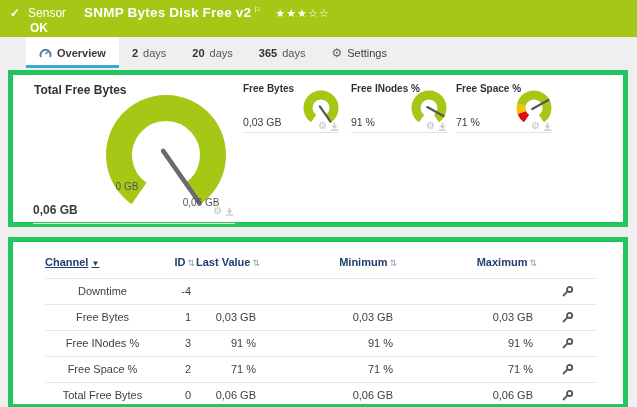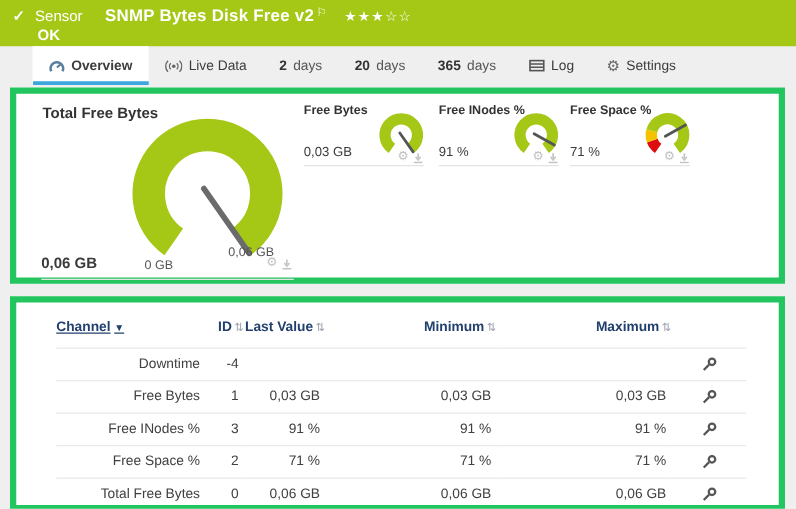--- a/index.html
+++ b/index.html
@@ -26,21 +26,21 @@
   .tab svg{display:block;}
   .glyph-icon{font-size:12px;color:#666;}
   
   .panel{position:absolute;left:8px;width:620px;background:#fff;border:5px solid #22c55e;box-sizing:border-box;}
   #panel-gauges{top:70px;height:157px;}
   #panel-table{top:237px;height:172px;overflow:hidden;}
   
   .p1-title{position:absolute;left:21px;top:8px;font-size:12px;font-weight:bold;color:#333;}
   .big-gauge-svg{position:absolute;left:78px;top:8px;}
   .gauge-tick{position:absolute;font-size:10px;color:#555;text-align:center;}
-  .tick-min{left:94px;top:132px;width:40px;}
+  .tick-min{left:94px;top:106px;width:40px;}
   .tick-max{left:162px;top:122px;width:52px;}
   .main-value{position:absolute;left:20px;top:128px;font-size:12px;font-weight:bold;color:#3a3a3a;}
   .mini-icons{position:absolute;display:flex;align-items:center;gap:3px;color:#c3c3c3;}
   .main-icons{left:200px;top:131px;}
   .gear-mini{font-size:10px;color:#c3c3c3;line-height:1;}
   .underline{position:absolute;height:1px;background:#e3e3e3;}
   .main-underline{left:20px;top:148px;width:202px;}
   
   .sm-group{position:absolute;top:0;width:96px;height:62px;}
   .sm-g1{left:230px;} .sm-g2{left:338px;} .sm-g3{left:443px;}
@@ -51,21 +51,21 @@
   .sm-underline{left:0;top:57px;width:96px;}
   
   table{border-collapse:collapse;table-layout:fixed;margin:14px 0 0 32px;}
   th,td{font-size:11px;padding:0;}
   thead th{color:#22406e;font-weight:bold;vertical-align:bottom;padding-bottom:8px;line-height:1.25;}
   th.col-channel{width:115px;text-align:left;text-decoration:underline;}
   th.col-id{width:35px;} th.col-last{width:65px;} th.col-min{width:137px;} th.col-max{width:140px;}
   th.col-set{width:60px;}
   .num-col{text-align:right;}
   tbody td{color:#404040;height:25px;border-top:1px solid #e9e9e9;}
-  td.cell-channel{text-align:right;margin-top:30px;}
+  td.cell-channel{text-align:center;margin-top:30px;}
   td.num-col{padding-right:4px;}
   td.cell-set{text-align:center;}
   .sort{font-size:9px;color:#9aa2ae;margin-left:2px;font-weight:normal;}
   .sort-desc{font-size:8px;color:#22406e;margin-left:3px;}
   .chset{vertical-align:middle;cursor:pointer;}
 </style>
 </head>
 <body>
 
 <div class="topbar">
@@ -81,46 +81,30 @@
 
 <div class="tabbar">
   <div class="tab active">
     <svg width="13" height="12" viewBox="0 0 13 12">
       <path d="M2 10 A5 5 0 1 1 11 10" fill="none" stroke="#5b7f9e" stroke-width="2"></path>
       <line x1="6.5" y1="7" x2="9.5" y2="4.5" stroke="#5b7f9e" stroke-width="1.6"></line>
     </svg>
     <span>Overview</span>
   </div>
   <div class="tab">
-    <svg width="14" height="11" viewBox="0 0 14 11">
-      <circle cx="7" cy="6" r="1.4" fill="#666"></circle>
-      <path d="M4.6 3.6 A3.4 3.4 0 0 0 4.6 8.4 M2.4 1.6 A6.2 6.2 0 0 0 2.4 10.4" fill="none" stroke="#666" stroke-width="1.1"></path>
-      <path d="M9.4 3.6 A3.4 3.4 0 0 1 9.4 8.4 M11.6 1.6 A6.2 6.2 0 0 1 11.6 10.4" fill="none" stroke="#666" stroke-width="1.1"></path>
-    </svg>
-    <span>Live Data</span>
-  </div>
-  <div class="tab">
     <span class="num">2</span>
     <span class="word">days</span>
   </div>
   <div class="tab">
     <span class="num">20</span>
     <span class="word">days</span>
   </div>
   <div class="tab">
     <span class="num">365</span>
     <span class="word">days</span>
-  </div>
-  <div class="tab">
-    <svg width="13" height="11" viewBox="0 0 13 11">
-      <rect x="1" y="1.5" width="11" height="8" fill="none" stroke="#555" stroke-width="1.3"></rect>
-      <line x1="1" y1="4.2" x2="12" y2="4.2" stroke="#555" stroke-width="1.1"></line>
-      <line x1="1" y1="6.8" x2="12" y2="6.8" stroke="#555" stroke-width="1.1"></line>
-    </svg>
-    <span>Log</span>
   </div>
   <div class="tab">
     <span class="glyph-icon">⚙</span>
     <span>Settings</span>
   </div>
 </div>
 
 <div class="panel" id="panel-gauges">
   <div class="p1-title">Total Free Bytes</div>
 

